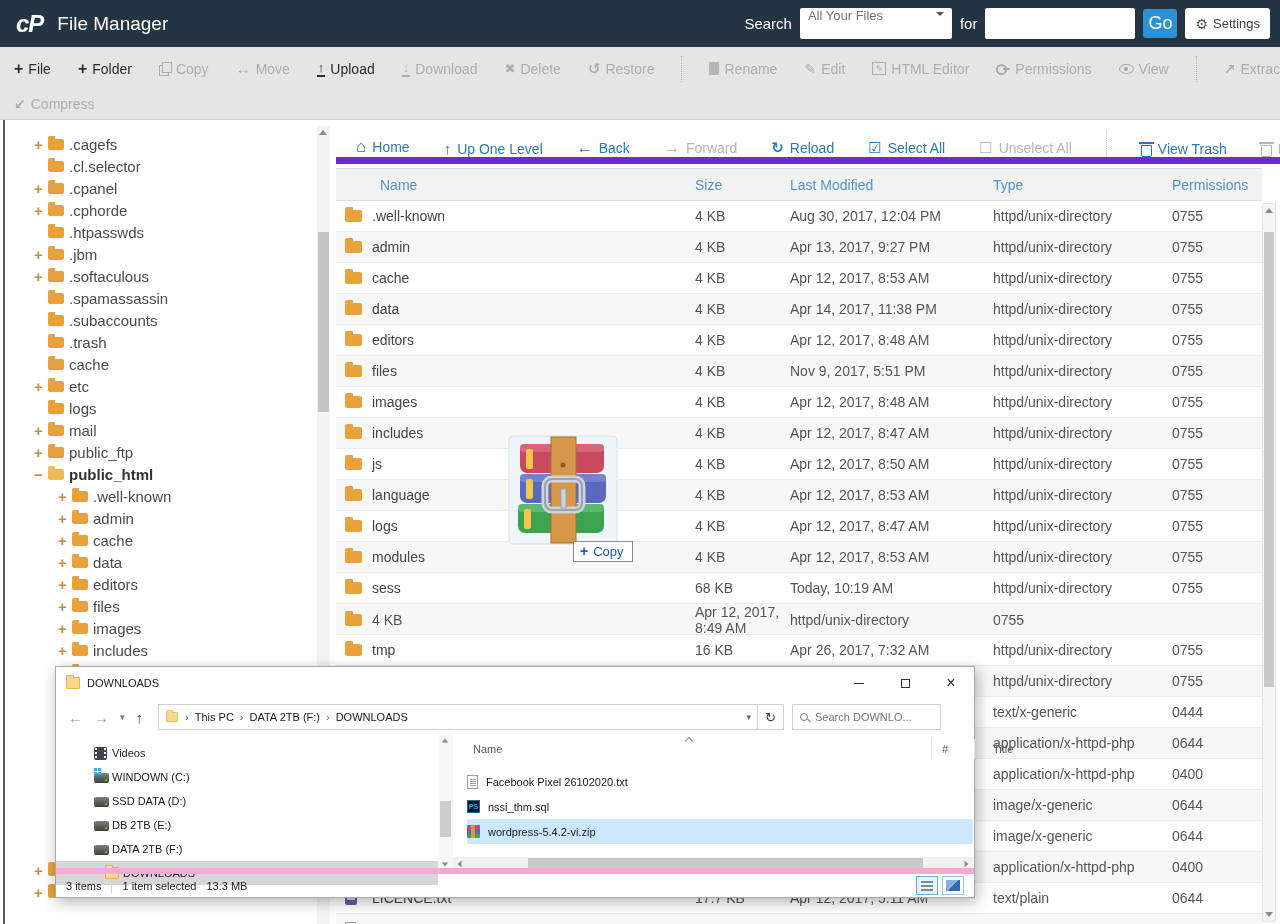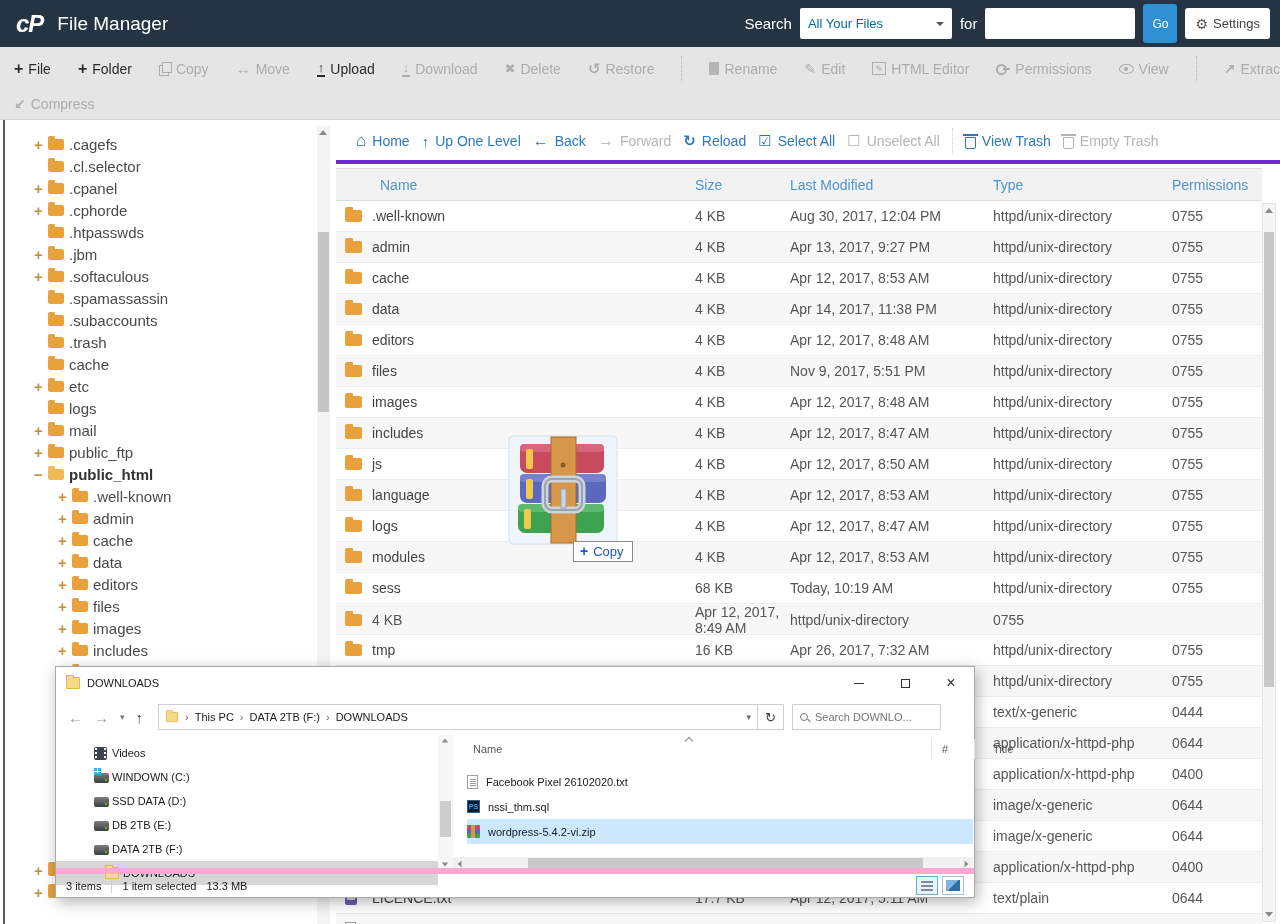--- a/index.html
+++ b/index.html
@@ -5,24 +5,24 @@
 * { margin:0; padding:0; box-sizing:border-box; }
 html,body { width:1280px; height:924px; overflow:hidden; }
 body { position:relative; font-family:"Liberation Sans","DejaVu Sans",sans-serif; background:#fff; }
 
 
 .hdr { position:absolute; left:0; top:0; width:1280px; height:47px; background:#243442; display:flex; align-items:center; padding:0 10px 0 16px; z-index:3; }
 .logo { color:#fff; font-size:24px; font-weight:bold; font-style:italic; margin-right:14px; letter-spacing:-1px; }
 .apptitle { color:#fff; font-size:19px; font-weight:400; }
 .hdr-right { margin-left:auto; display:flex; align-items:center; gap:8px; }
 .hdr-label { color:#fff; font-size:15px; }
-.scope-select { width:152px; height:31px; background:#fff; border-radius:2px; display:flex; align-items:center; padding:0 8px; font-size:13px; color:#0369a1; cursor:pointer; }
+.scope-select { width:152px; height:31px; background:#fff; border-radius:2px; display:flex; align-items:flex-start; padding:0 8px; font-size:13px; color:#737373; cursor:pointer; }
 .scope-select .chev { margin-left:auto; width:0; height:0; border:4px solid transparent; border-top-color:#555; margin-top:4px; }
 .search-input { width:150px; height:31px; border:none; border-radius:2px; background:#fff; padding:0 8px; font-size:13px; font-family:inherit; }
-.go-btn { width:34px; height:39px; background:#2e91d3; border:none; border-radius:3px; color:#fff; font-size:12px; cursor:pointer; font-family:inherit; }
+.go-btn { width:34px; height:29px; background:#2e91d3; border:none; border-radius:3px; color:#fff; font-size:18px; cursor:pointer; font-family:inherit; }
 .settings-btn { height:31px; background:#fff; border:none; border-radius:3px; color:#444; font-size:13px; padding:0 10px; display:flex; align-items:center; gap:5px; cursor:pointer; font-family:inherit; }
 .gear { font-size:14px; color:#555; font-style:normal; }
 
 
 .tbar { position:absolute; left:0; top:47px; width:1280px; height:73px; background:#e5e5e5; border-bottom:1px solid #d2d2d2; z-index:2; }
 .tbar-row1 { display:flex; align-items:center; height:43px; padding-left:14px; gap:27px; }
 .tbar-row2 { display:flex; align-items:center; height:27px; padding-left:14px; }
 .titem { display:flex; align-items:center; gap:5px; font-size:14px; cursor:pointer; white-space:nowrap; }
 .titem.en { color:#2b2b2b; }
 .titem.dis { color:#adadad; }
@@ -72,21 +72,21 @@
 .sb-thumb { position:absolute; left:1px; top:106px; width:11px; height:180px; background:#c4c4c4; border-radius:1px; }
 
 .tri { width:0; height:0; border-style:solid; display:inline-block; }
 .tri-up { border-width:0 4px 5px 4px; border-color:transparent transparent #8a8a8a transparent; }
 .tri-down { border-width:5px 4px 0 4px; border-color:#8a8a8a transparent transparent transparent; }
 .tri-left { border-width:4px 5px 4px 0; border-color:transparent #8a8a8a transparent transparent; }
 .tri-right { border-width:4px 0 4px 5px; border-color:transparent transparent transparent #8a8a8a; }
 
 
 .main { position:absolute; left:336px; top:118px; width:944px; bottom:0; background:#fff; z-index:1; }
-.navbar { position:absolute; left:0; top:4px; width:944px; height:42px; display:flex; align-items:center; gap:12px; padding-left:20px; border-bottom:4px solid #6d28d9; }
+.navbar { position:absolute; left:0; top:4px; width:944px; height:42px; display:flex; align-items:flex-end; gap:34px; padding-left:20px; border-bottom:7px solid #6d28d9; }
 .nitem { display:flex; align-items:center; gap:6px; font-size:14px; cursor:pointer; white-space:nowrap; }
 .nitem.blue { color:#2a79bd; }
 .nitem.gray { color:#b5b5b5; }
 .nsep { width:1px; height:26px; border-left:1px dotted #ccc; }
 .ic-home::before { content:"⌂"; font-size:17px; font-weight:bold; }
 .ic-up1::before { content:"↑"; font-size:15px; font-weight:bold; }
 .ic-back::before { content:"←"; font-size:16px; font-weight:bold; }
 .ic-fwd::before { content:"→"; font-size:16px; font-weight:bold; }
 .ic-reload::before { content:"↻"; font-size:15px; font-weight:bold; }
 .ic-selall::before { content:"☑"; font-size:15px; }

